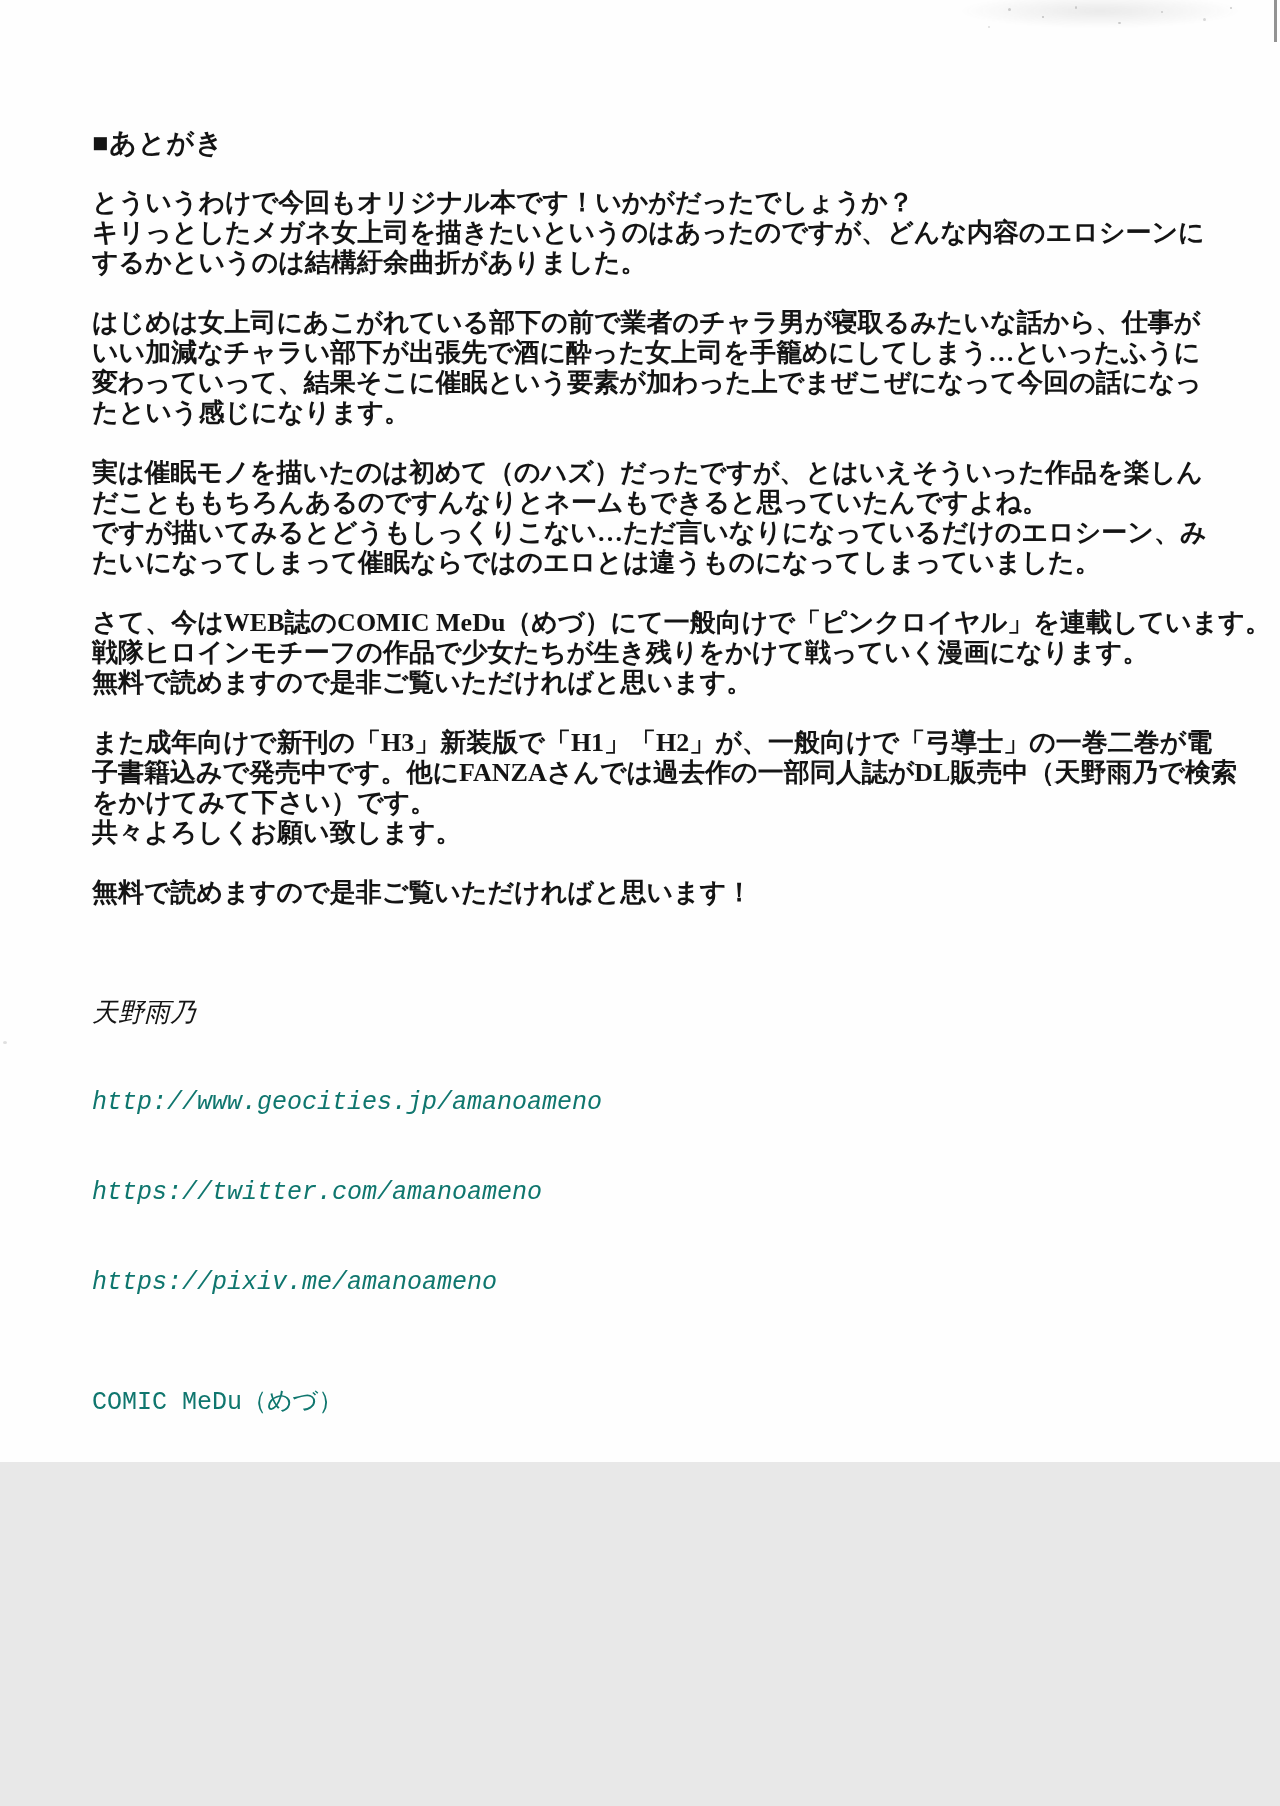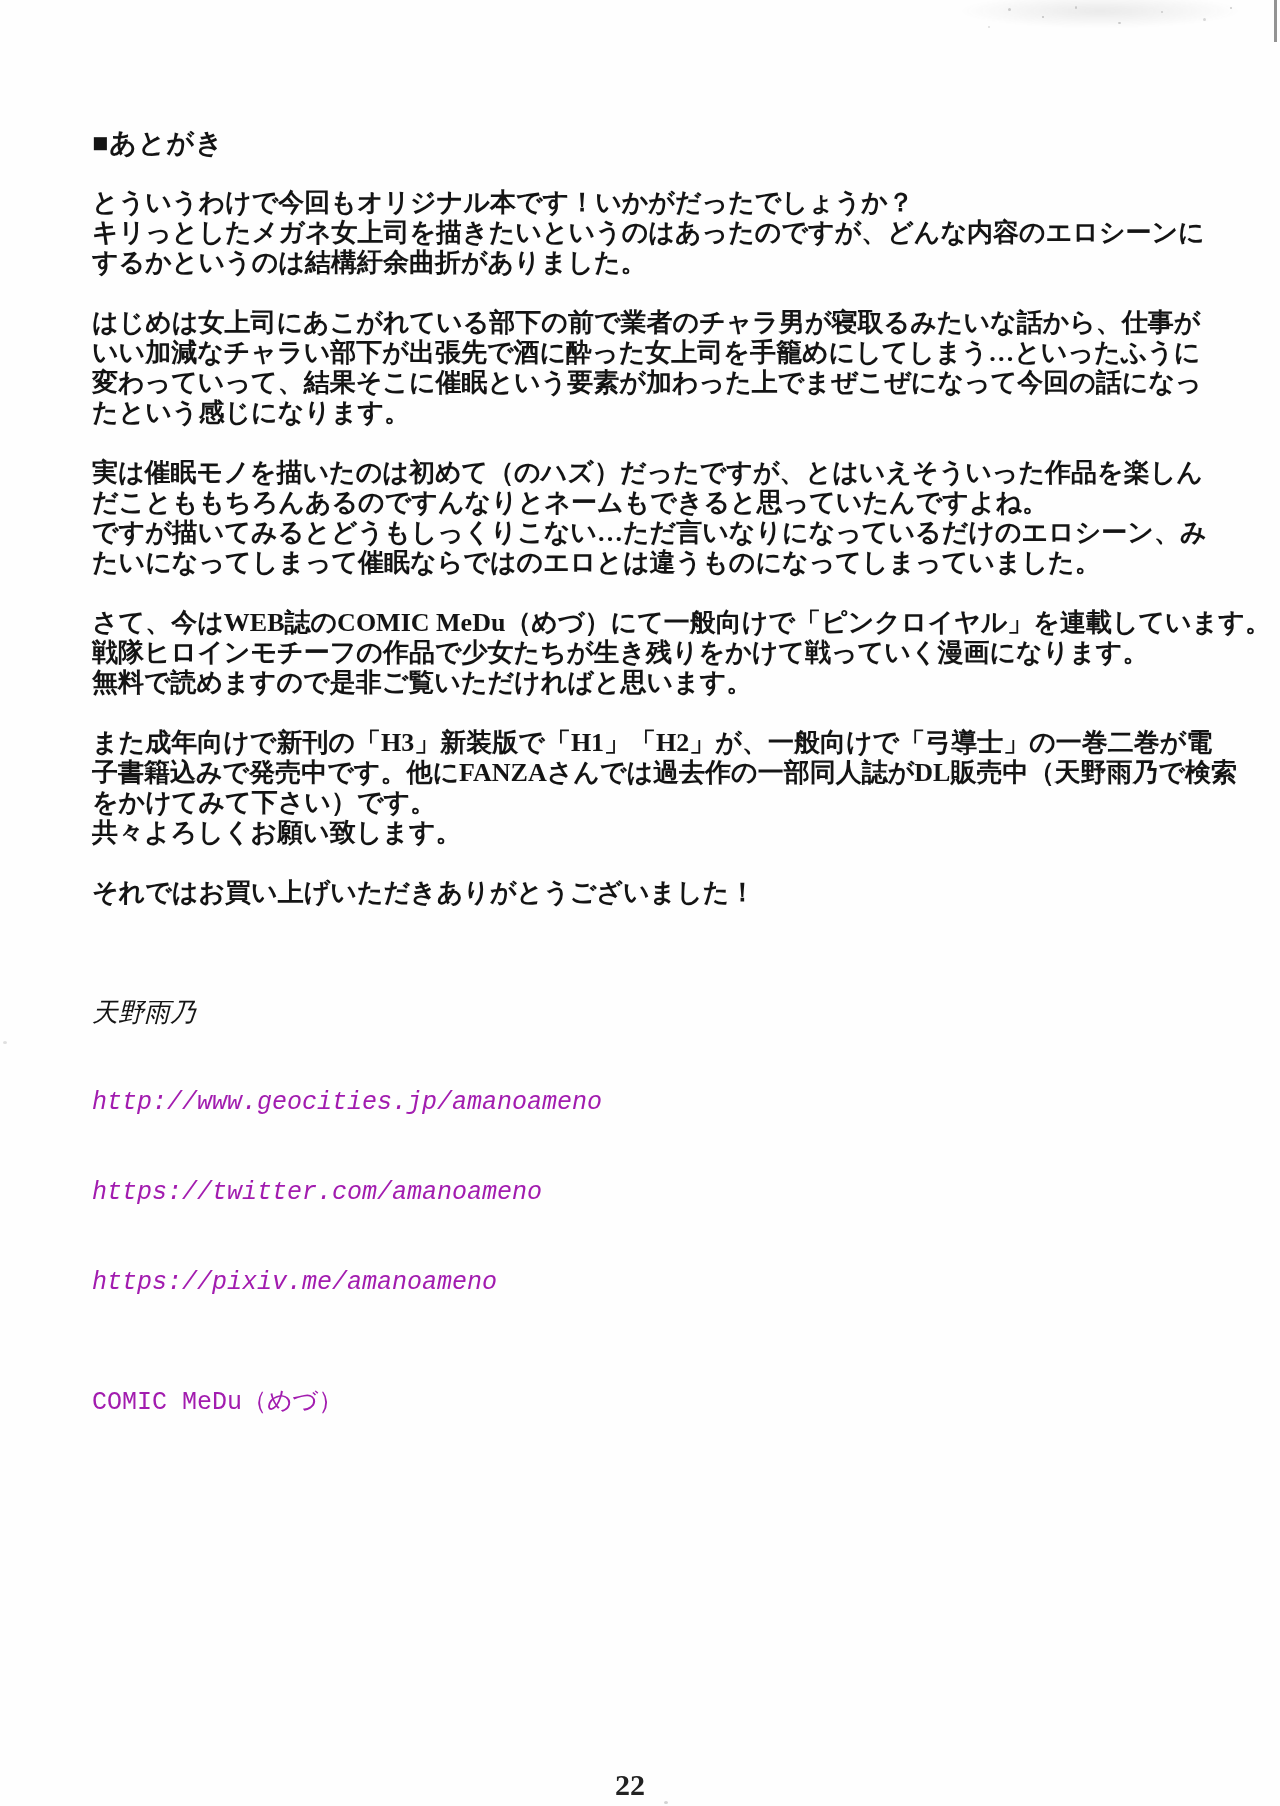--- a/index.html
+++ b/index.html
@@ -1,18 +1,18 @@
 <!DOCTYPE html>
 <html lang="ja"><head>
 <meta charset="utf-8">
 <style>
   html,body{margin:0;padding:0;background:#e8e8e8;}
   .sheet{
     position:relative;
-    width:1280px;height:1806px;
+    width:1280px;height:1462px;
     margin:0 auto;
     background:#fefefe;
     overflow:hidden;
     box-sizing:border-box;
     padding:128px 88px 0 92px;
     color:#141414;
     font-family:"Liberation Serif","DejaVu Serif",serif;
   }
   .heading{
     margin:0;
@@ -31,21 +31,21 @@
     font-weight:bold;
   }
   .para.gap-2{}
   .sig{margin-top:30px;font-size:26px;line-height:30px;white-space:pre;font-style:italic;}
   .mono{
     font-family:"Liberation Mono","DejaVu Sans Mono",monospace;
     font-size:25px;
     line-height:30px;
     white-space:pre;
     letter-spacing:0;
-    color:#a21caf;
+    color:#0f766e;
   }
   .pub{margin-top:30px;}
   .page-number{
     position:absolute;
     left:-10px;top:1768px;
     width:100%;
     text-align:center;
     font-size:30px;
     font-weight:bold;
     font-family:"Liberation Serif","DejaVu Serif",serif;
@@ -88,21 +88,21 @@
 だことももちろんあるのですんなりとネームもできると思っていたんですよね。
 ですが描いてみるとどうもしっくりこない…ただ言いなりになっているだけのエロシーン、み
 たいになってしまって催眠ならではのエロとは違うものになってしまっていました。</p>
   <p class="para gap-2">さて、今はWEB誌のCOMIC MeDu（めづ）にて一般向けで「ピンクロイヤル」を連載しています。
 戦隊ヒロインモチーフの作品で少女たちが生き残りをかけて戦っていく漫画になります。
 無料で読めますので是非ご覧いただければと思います。</p>
   <p class="para">また成年向けで新刊の「H3」新装版で「H1」「H2」が、一般向けで「弓導士」の一巻二巻が電
 子書籍込みで発売中です。他にFANZAさんでは過去作の一部同人誌がDL販売中（天野雨乃で検索
 をかけてみて下さい）です。
 共々よろしくお願い致します。</p>
-  <p class="para">それではお買い上げいただきありがとうございました！</p>
+  <p class="para">無料で読めますので是非ご覧いただければと思います！</p>
 
   <div class="sig">
     <div>天野雨乃</div>
     <div class="mono">http://www.geocities.jp/amanoameno</div>
     <div class="mono">https://twitter.com/amanoameno</div>
     <div class="mono">https://pixiv.me/amanoameno</div>
   </div>
 
   <div class="pub">
     <div class="mono">COMIC MeDu（めづ）</div>

